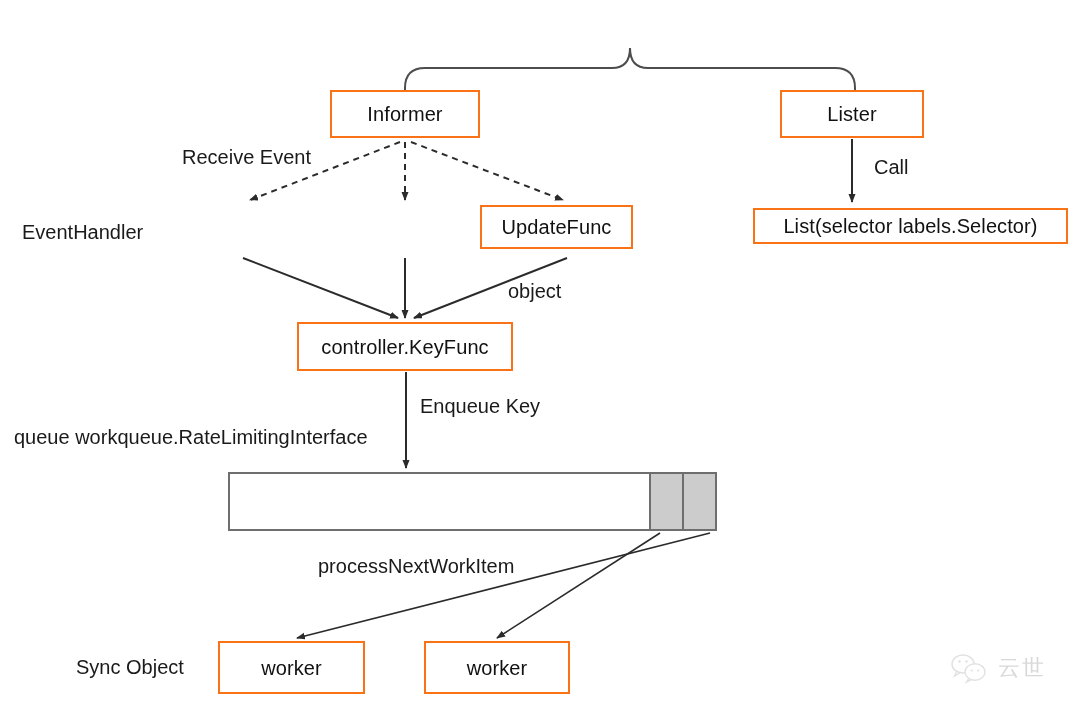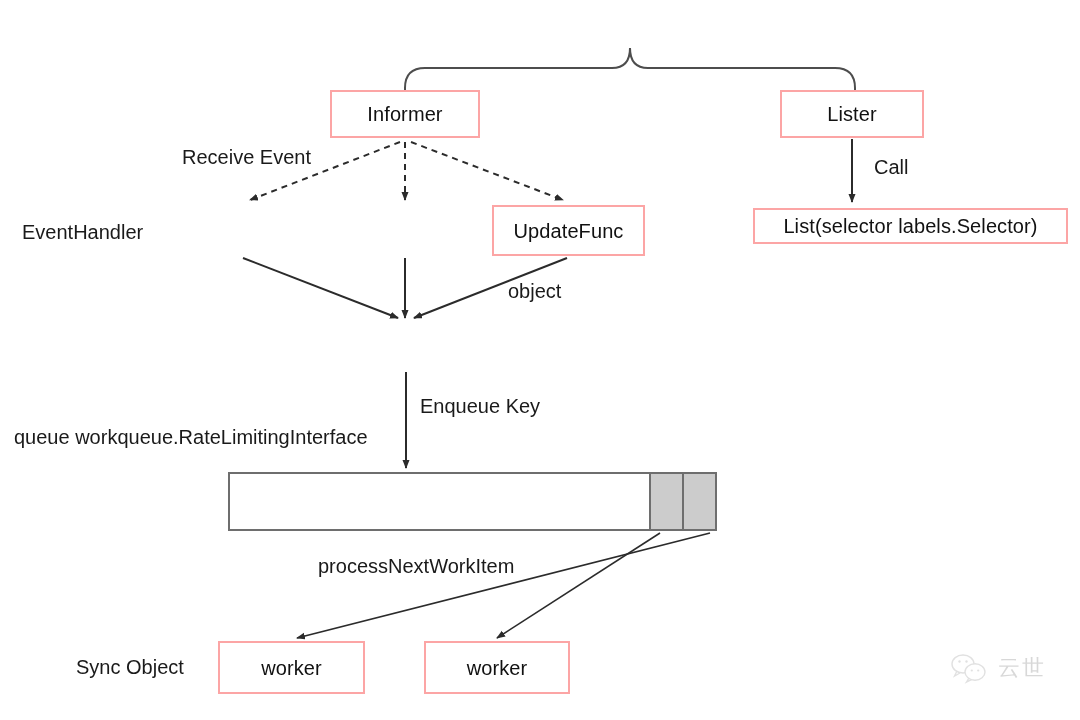--- a/index.html
+++ b/index.html
@@ -23,21 +23,21 @@
     left: 0;
     top: 0;
     width: 1080px;
     height: 720px;
     pointer-events: none;
   }
   .node {
     position: absolute;
     box-sizing: border-box;
     background: #ffffff;
-    border: 2px solid #fca5a5;
+    border: 2px solid #f97316;
     display: flex;
     align-items: center;
     justify-content: center;
     color: #111111;
     line-height: 1;
     white-space: nowrap;
   }
   .node-label {
     font-size: 20px;
     letter-spacing: 0.1px;
@@ -137,30 +137,33 @@
   </div>
 
   <div class="free-label" style="left:182px; top:147px;">Receive Event</div>
 
   <div class="free-label" style="left:874px; top:157px;text-align:right;">Call</div>
 
   <div class="free-label" style="left:22px; top:222px;">EventHandler</div>
 
 
 
-  <div class="node" style="left:492px; top:205px; width:153px; height:51px;">
+  <div class="node" style="left:480px; top:205px; width:153px; height:44px;">
     <span class="node-label">UpdateFunc</span>
   </div>
 
   <div class="node" style="left:753px; top:192px; width:315px; height:36px;margin-top:16px;">
     <span class="node-label">List(selector labels.Selector)</span>
   </div>
 
   <div class="free-label" style="left:508px; top:281px;">object</div>
 
+  <div class="node" style="left:297px; top:322px; width:216px; height:49px;">
+    <span class="node-label">controller.KeyFunc</span>
+  </div>
 
   <div class="free-label" style="left:420px; top:396px;">Enqueue Key</div>
 
   <div class="free-label" style="left:14px; top:427px;">queue workqueue.RateLimitingInterface</div>
 
   <div class="queue" style="left:228px; top:472px; width:489px; height:59px;">
     <div class="queue-empty"></div>
     <div class="queue-cell" style="width:33px;"></div>
     <div class="queue-cell" style="width:33px;"></div>
   </div>

